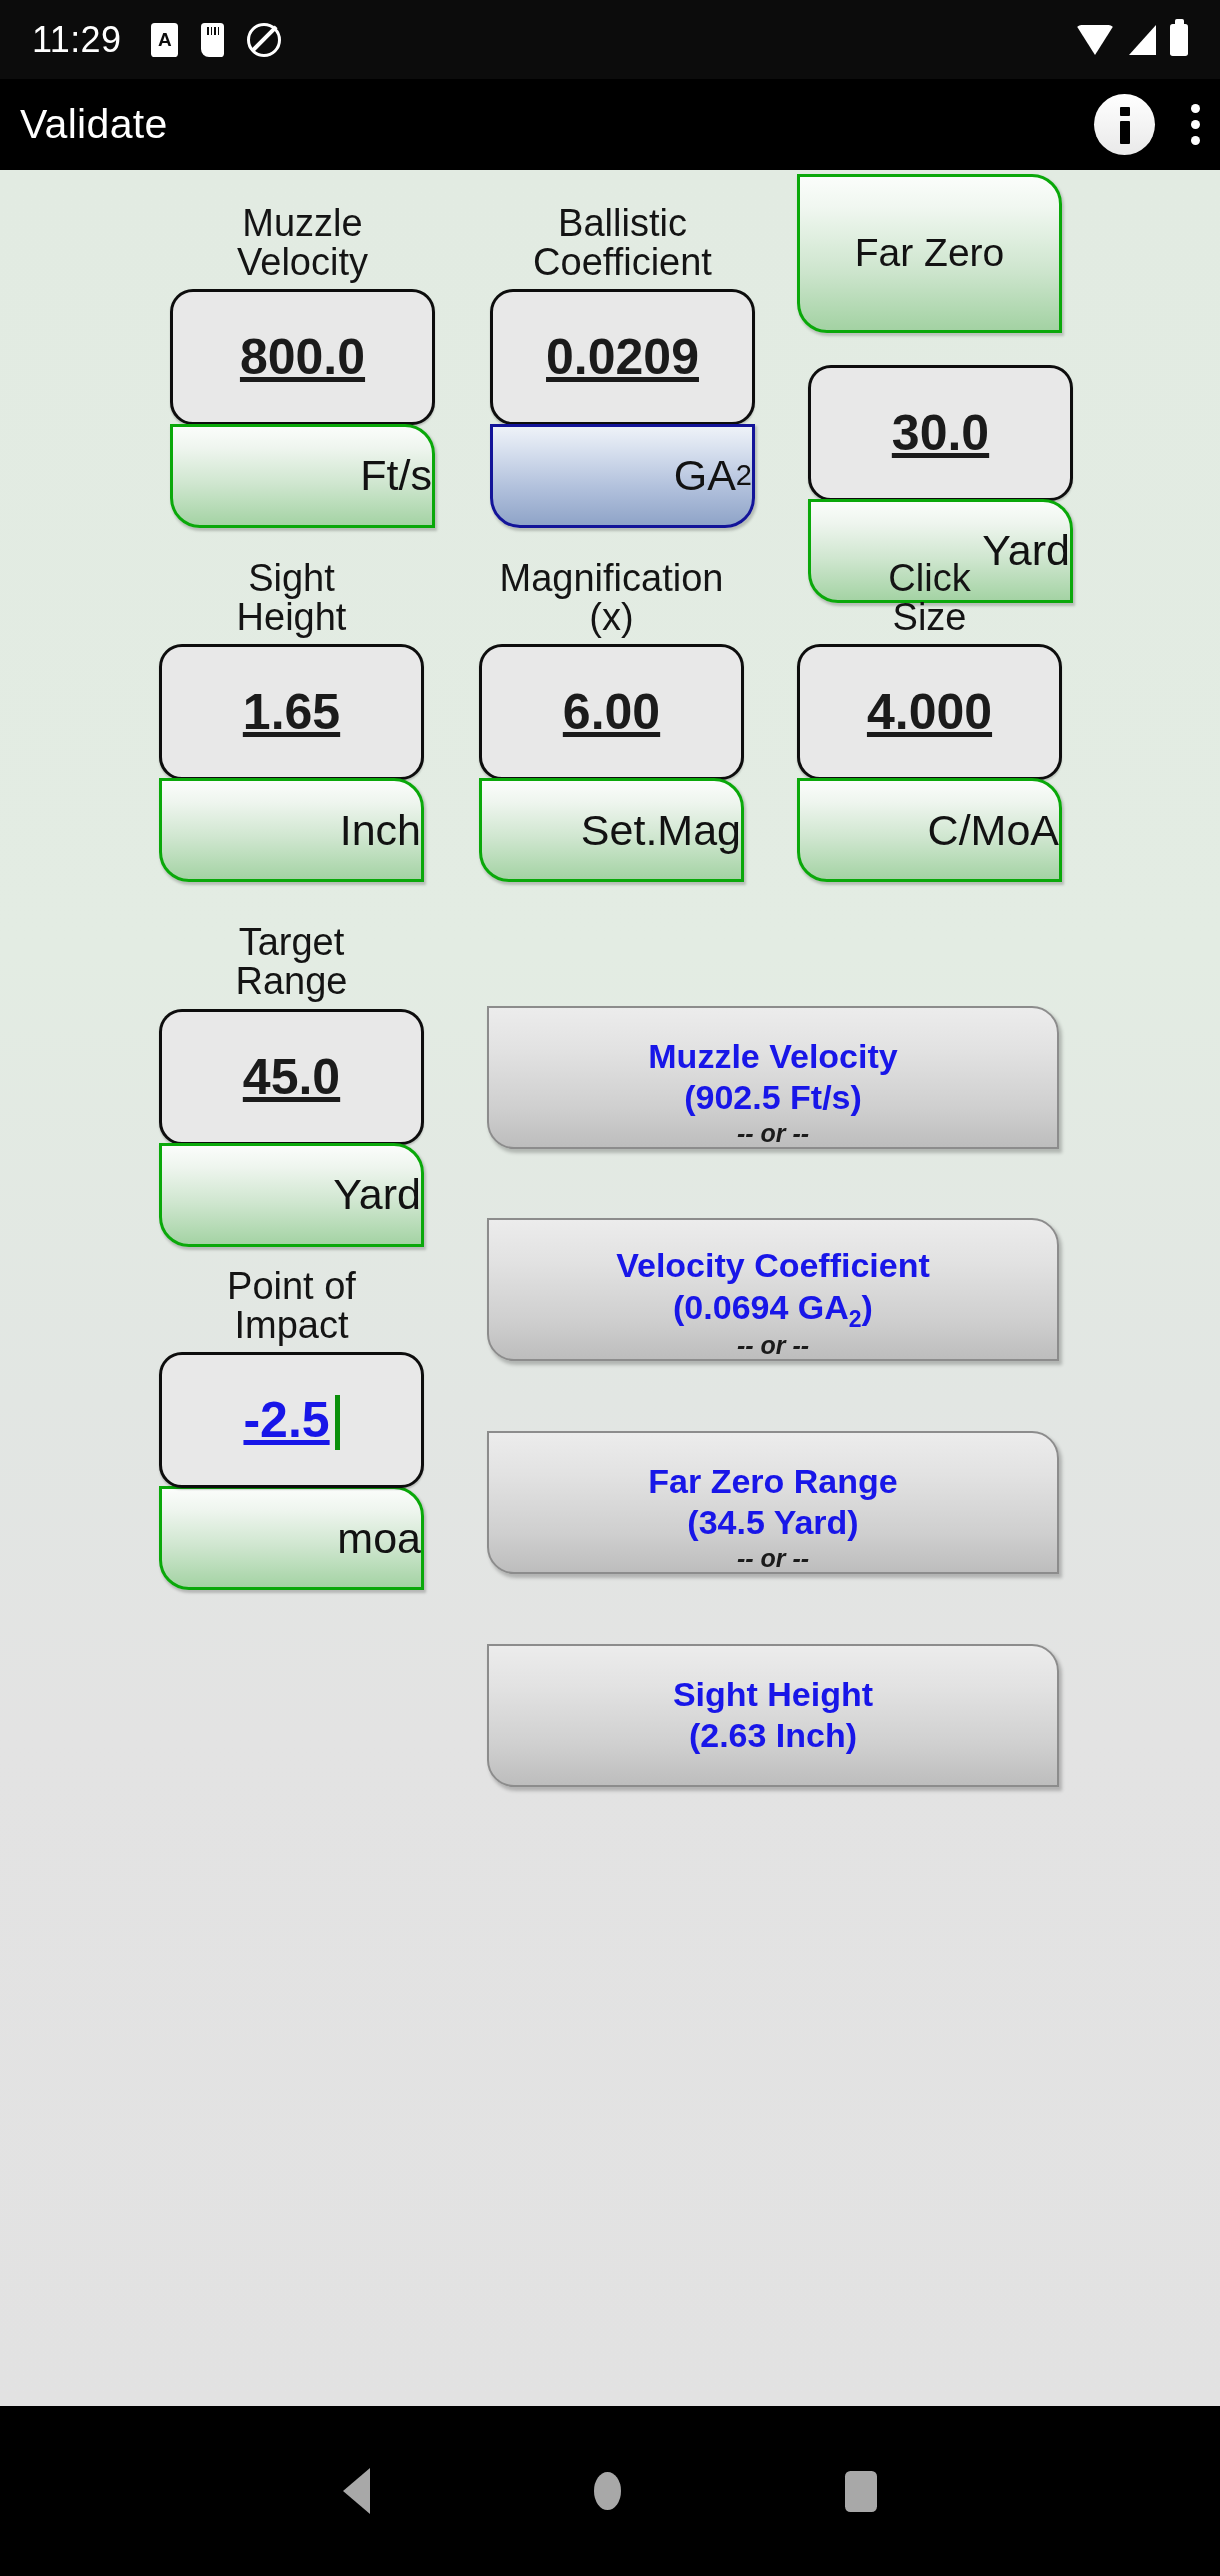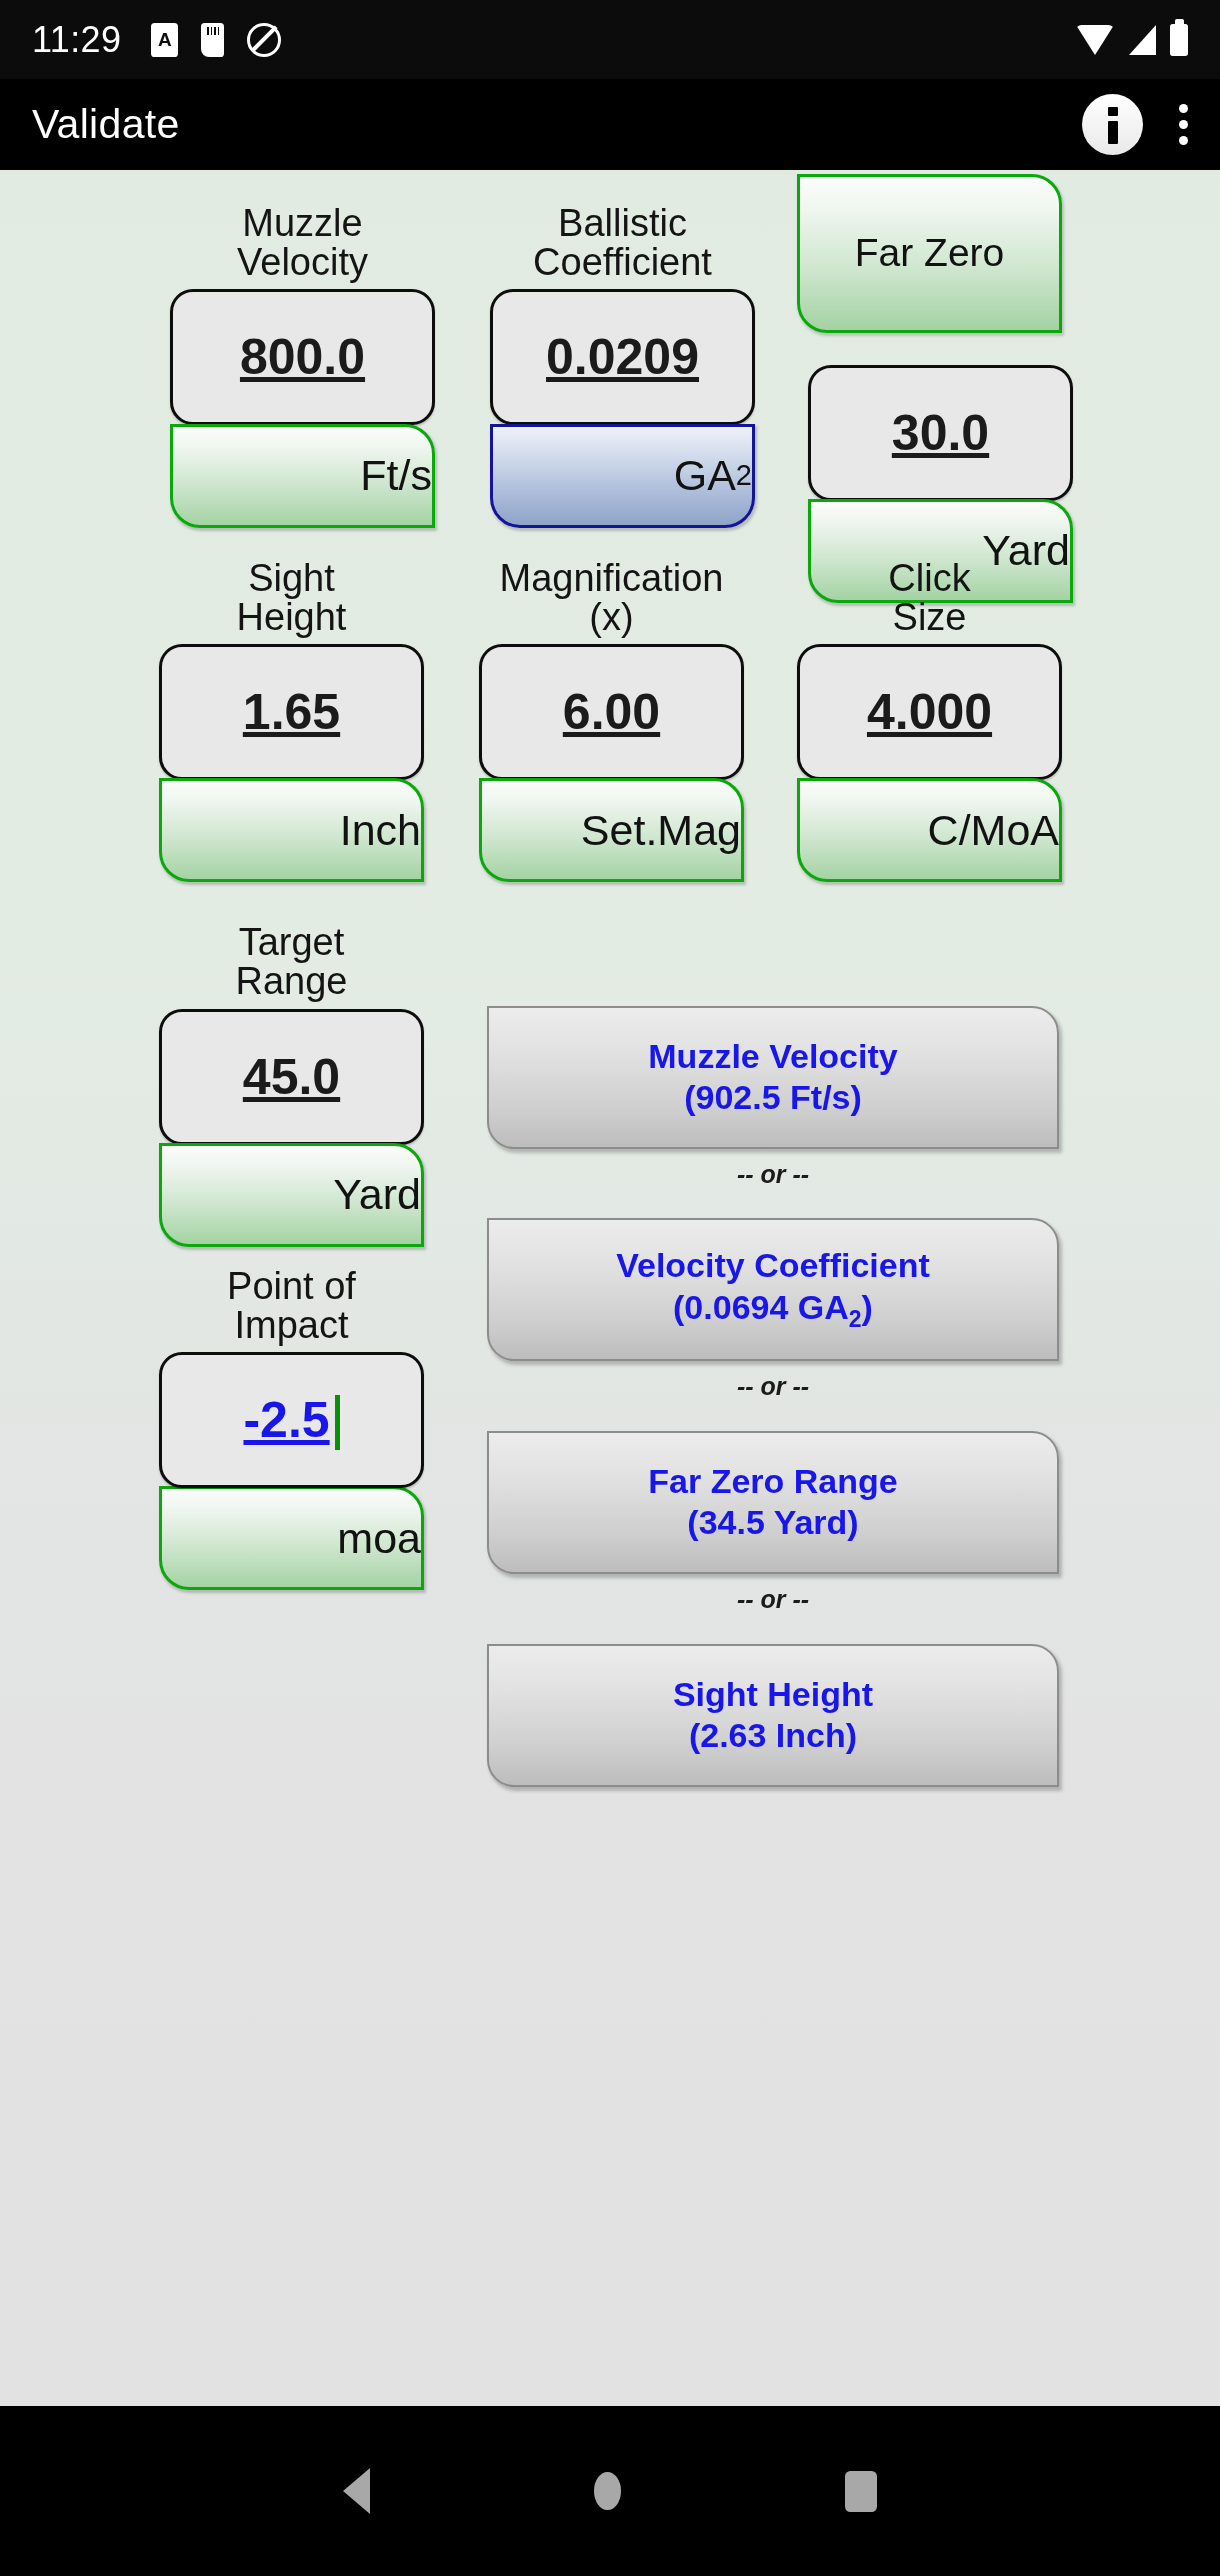--- a/index.html
+++ b/index.html
@@ -33,21 +33,21 @@
      background:#fff; transform:rotate(-45deg); }
   .ic-wifi { width:0; height:0; border-left:19.7px solid transparent; border-right:19.7px solid transparent;
      border-top:30px solid #fff; border-radius:5.4px; }
   .ic-signal { width:0; height:0; border-left:27px solid transparent; border-bottom:30px solid #fff; }
   .ic-bat { width:18px; height:32px; background:#fff; border-radius:2.7px; position:relative; }
   .ic-bat::before { content:""; position:absolute; left:4.5px; top:-4.5px; width:9px; height:4.5px; background:#fff; border-radius:1.8px 1.8px 0 0; }
 
   
   .appbar {
     position:absolute; left:0; top:79px; width:1220px; height:91px;
-    background:#000; display:flex; align-items:center; padding:0 32px;
+    background:#000; display:flex; align-items:center; padding:0 20px;
   }
   .appbar-title { color:#fff; font-size:41px; font-weight:400; letter-spacing:0.3px; }
   .appbar-actions { margin-left:auto; display:flex; align-items:center; gap:36px; }
   .info-icon {
     width:61px; height:61px; border-radius:50%;
     background:linear-gradient(180deg,#ffffff 0%,#e9e9e9 100%);
     position:relative;
   }
   .info-icon::before { content:""; position:absolute; left:26px; top:12.5px; width:9.8px; height:9.8px; background:#000; border-radius:0.9px; }
   .info-icon::after  { content:""; position:absolute; left:26px; top:27px; width:9.8px; height:23px; background:#000; border-radius:0.9px; }
@@ -119,21 +119,21 @@
     border:2.7px solid #8c8c8c; border-radius:0 27px 0 27px;
     background:linear-gradient(180deg,#ececec 0%,#e2e2e2 30%,#cfcfcf 72%,#bdbdbd 100%);
     display:flex; flex-direction:column; align-items:center; justify-content:center;
     color:#1816e8; font-size:34px; font-weight:700; line-height:1.22;
     box-shadow:2.7px 3.6px 3.6px rgba(0,0,0,0.22);
     margin-top:48px;
   }
   .solvebtn sub { font-size:23px; vertical-align:sub; }
   .orsep {
     position:absolute; left:487px; width:572px; text-align:center;
-    font-size:25px; font-style:italic; font-weight:700; color:#1b1b1b;margin-top:41px;
+    font-size:25px; font-style:italic; font-weight:700; color:#1b1b1b;
   }
 
   
   .navbar {
     position:absolute; left:0; top:2406px; width:1220px; height:170px; background:#000;
     display:flex; align-items:center; justify-content:center; gap:224px;
   }
   .nav-back { width:0;height:0; border-top:23px solid transparent; border-bottom:23px solid transparent;
      border-right:27px solid #a8a8a8; }
   .nav-home { width:27px; height:38px; background:#a8a8a8; border-radius:50%; }

